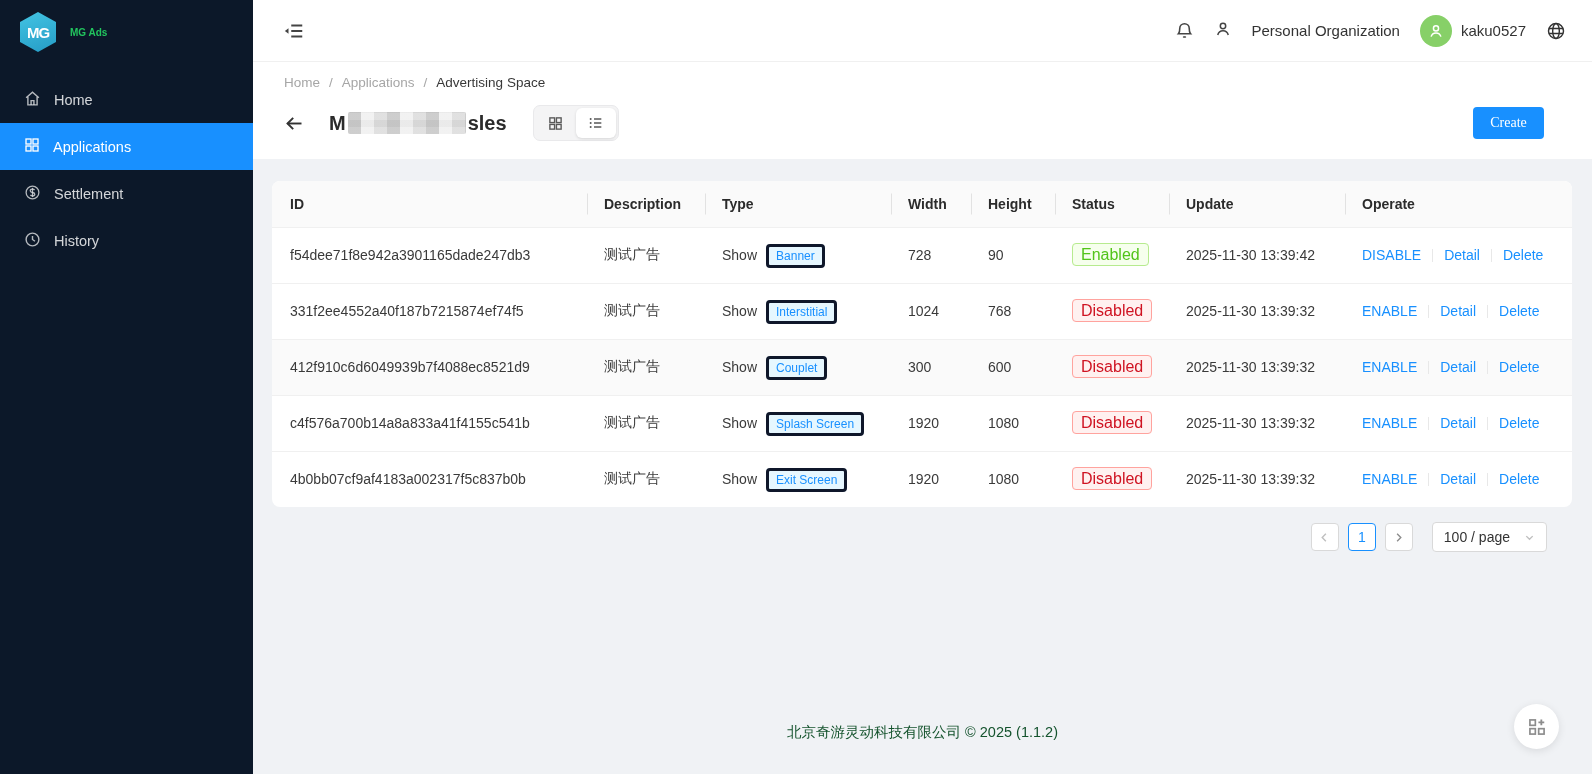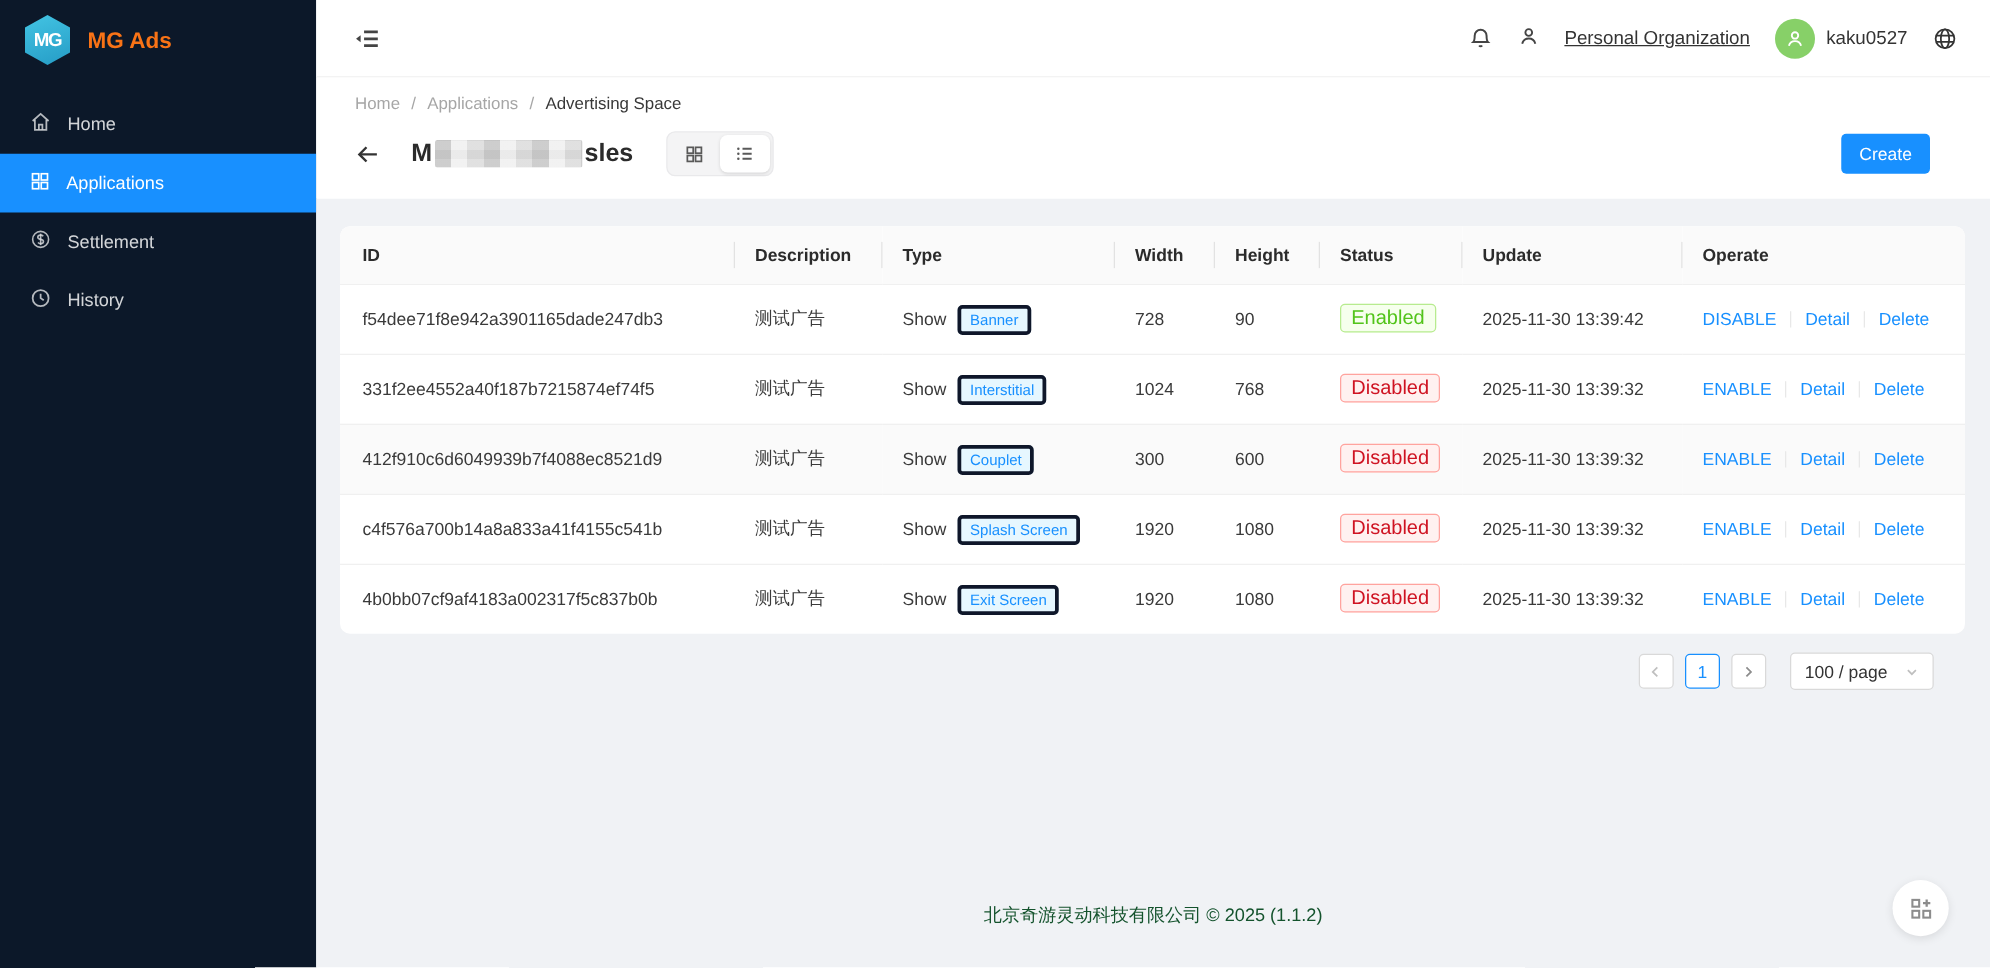--- a/index.html
+++ b/index.html
@@ -7,36 +7,36 @@
     font-family:"Liberation Sans", sans-serif; }
   .app { display:flex; width:1592px; height:774px; }
 
   
   .sidebar { width:253px; background:#0c1829; color:rgba(255,255,255,.82); flex-shrink:0; }
   .logo-row { display:flex; align-items:center; gap:14px; padding:14px 20px; height:64px; }
   .hex { width:36px; height:40px; background:linear-gradient(160deg,#43c4e3,#259cc6);
     clip-path:polygon(50% 0,100% 25%,100% 75%,50% 100%,0 75%,0 25%);
     display:flex; align-items:center; justify-content:center;
     color:#fff; font-weight:700; font-size:15px; letter-spacing:-1px; }
-  .app-name { font-weight:700; font-size:18px; color:#f97316; }
+  .app-name { font-weight:700; font-size:10px; color:#22c55e; }
   .menu { margin-top:12px; }
   .menu-item { display:flex; align-items:center; gap:13px; height:47px; padding:0 24px;
     font-size:14.5px; cursor:pointer; }
   .menu-item svg { flex-shrink:0; opacity:.85; }
   .menu-item.active { background:#1890ff; color:#fff; }
   .menu-item.active svg { opacity:1; }
 
   
   .main { flex:1; display:flex; flex-direction:column; min-width:0; }
 
   .topbar { height:62px; background:#fff; border-bottom:1px solid #f0f0f0;
     display:flex; align-items:center; padding:0 26px 0 30px; flex-shrink:0; }
   .topbar .spacer { flex:1; }
   .top-right { display:flex; align-items:center; gap:20px; color:#333; font-size:15px; }
-  .org { display:flex; align-items:center; gap:20px; cursor:pointer;text-decoration:underline; }
+  .org { display:flex; align-items:center; gap:20px; cursor:pointer; }
   .avatar { width:32px; height:32px; border-radius:50%; background:#87d068;
     display:flex; align-items:center; justify-content:center; }
   .user { display:flex; align-items:center; gap:9px; cursor:pointer; }
   .icon-btn { display:flex; align-items:center; cursor:pointer; }
 
   .subheader { background:#fff; padding:13px 48px 18px 31px; flex-shrink:0; }
   .breadcrumb { font-size:13.5px; color:#a6a6a6; display:flex; gap:9px; margin-bottom:15px; }
   .breadcrumb .crumb { cursor:pointer; }
   .breadcrumb .current { color:#383838; }
   .title-row { display:flex; align-items:center; }
@@ -46,21 +46,21 @@
     background:
       repeating-linear-gradient(90deg, rgba(165,165,165,.55) 0 13px, rgba(235,235,235,.65) 13px 26px, rgba(195,195,195,.5) 26px 39px),
       repeating-linear-gradient(0deg, rgba(255,255,255,.55) 0 7px, rgba(205,205,205,.4) 7px 14px); }
   .view-toggle { display:flex; align-items:center; background:#f4f4f5; border:1px solid #e9e9eb;
     border-radius:7px; margin-left:26px; padding:2px; height:36px; }
   .seg { width:40px; height:30px; display:flex; align-items:center; justify-content:center;
     border-radius:6px; cursor:pointer; color:#595959; }
   .seg.selected { background:#fff; box-shadow:0 1px 3px rgba(0,0,0,.12); }
   .title-row .spacer { flex:1; }
   .btn-create { background:#1890ff; color:#fff; border:none; border-radius:4px;
-    width:71px; height:32px; font-size:14px; cursor:pointer; font-family:Liberation Sans, sans-serif; }
+    width:71px; height:32px; font-size:14px; cursor:pointer; font-family:Liberation Serif, serif; }
 
   .content { flex:1; background:#f0f2f5; position:relative; padding:22px 20px 0 19px; }
 
   
   .card { background:#fff; border-radius:8px; width:1300px; overflow:hidden; }
   table { border-collapse:collapse; width:100%; table-layout:fixed; font-size:14px; }
   col.c1{width:316px} col.c2{width:118px} col.c3{width:186px} col.c4{width:80px}
   col.c5{width:84px} col.c6{width:114px} col.c7{width:176px}
   th { background:#fafafa; height:46px; text-align:left; padding:0 16px;
     font-weight:700; color:#2b2b2b; position:relative; }

